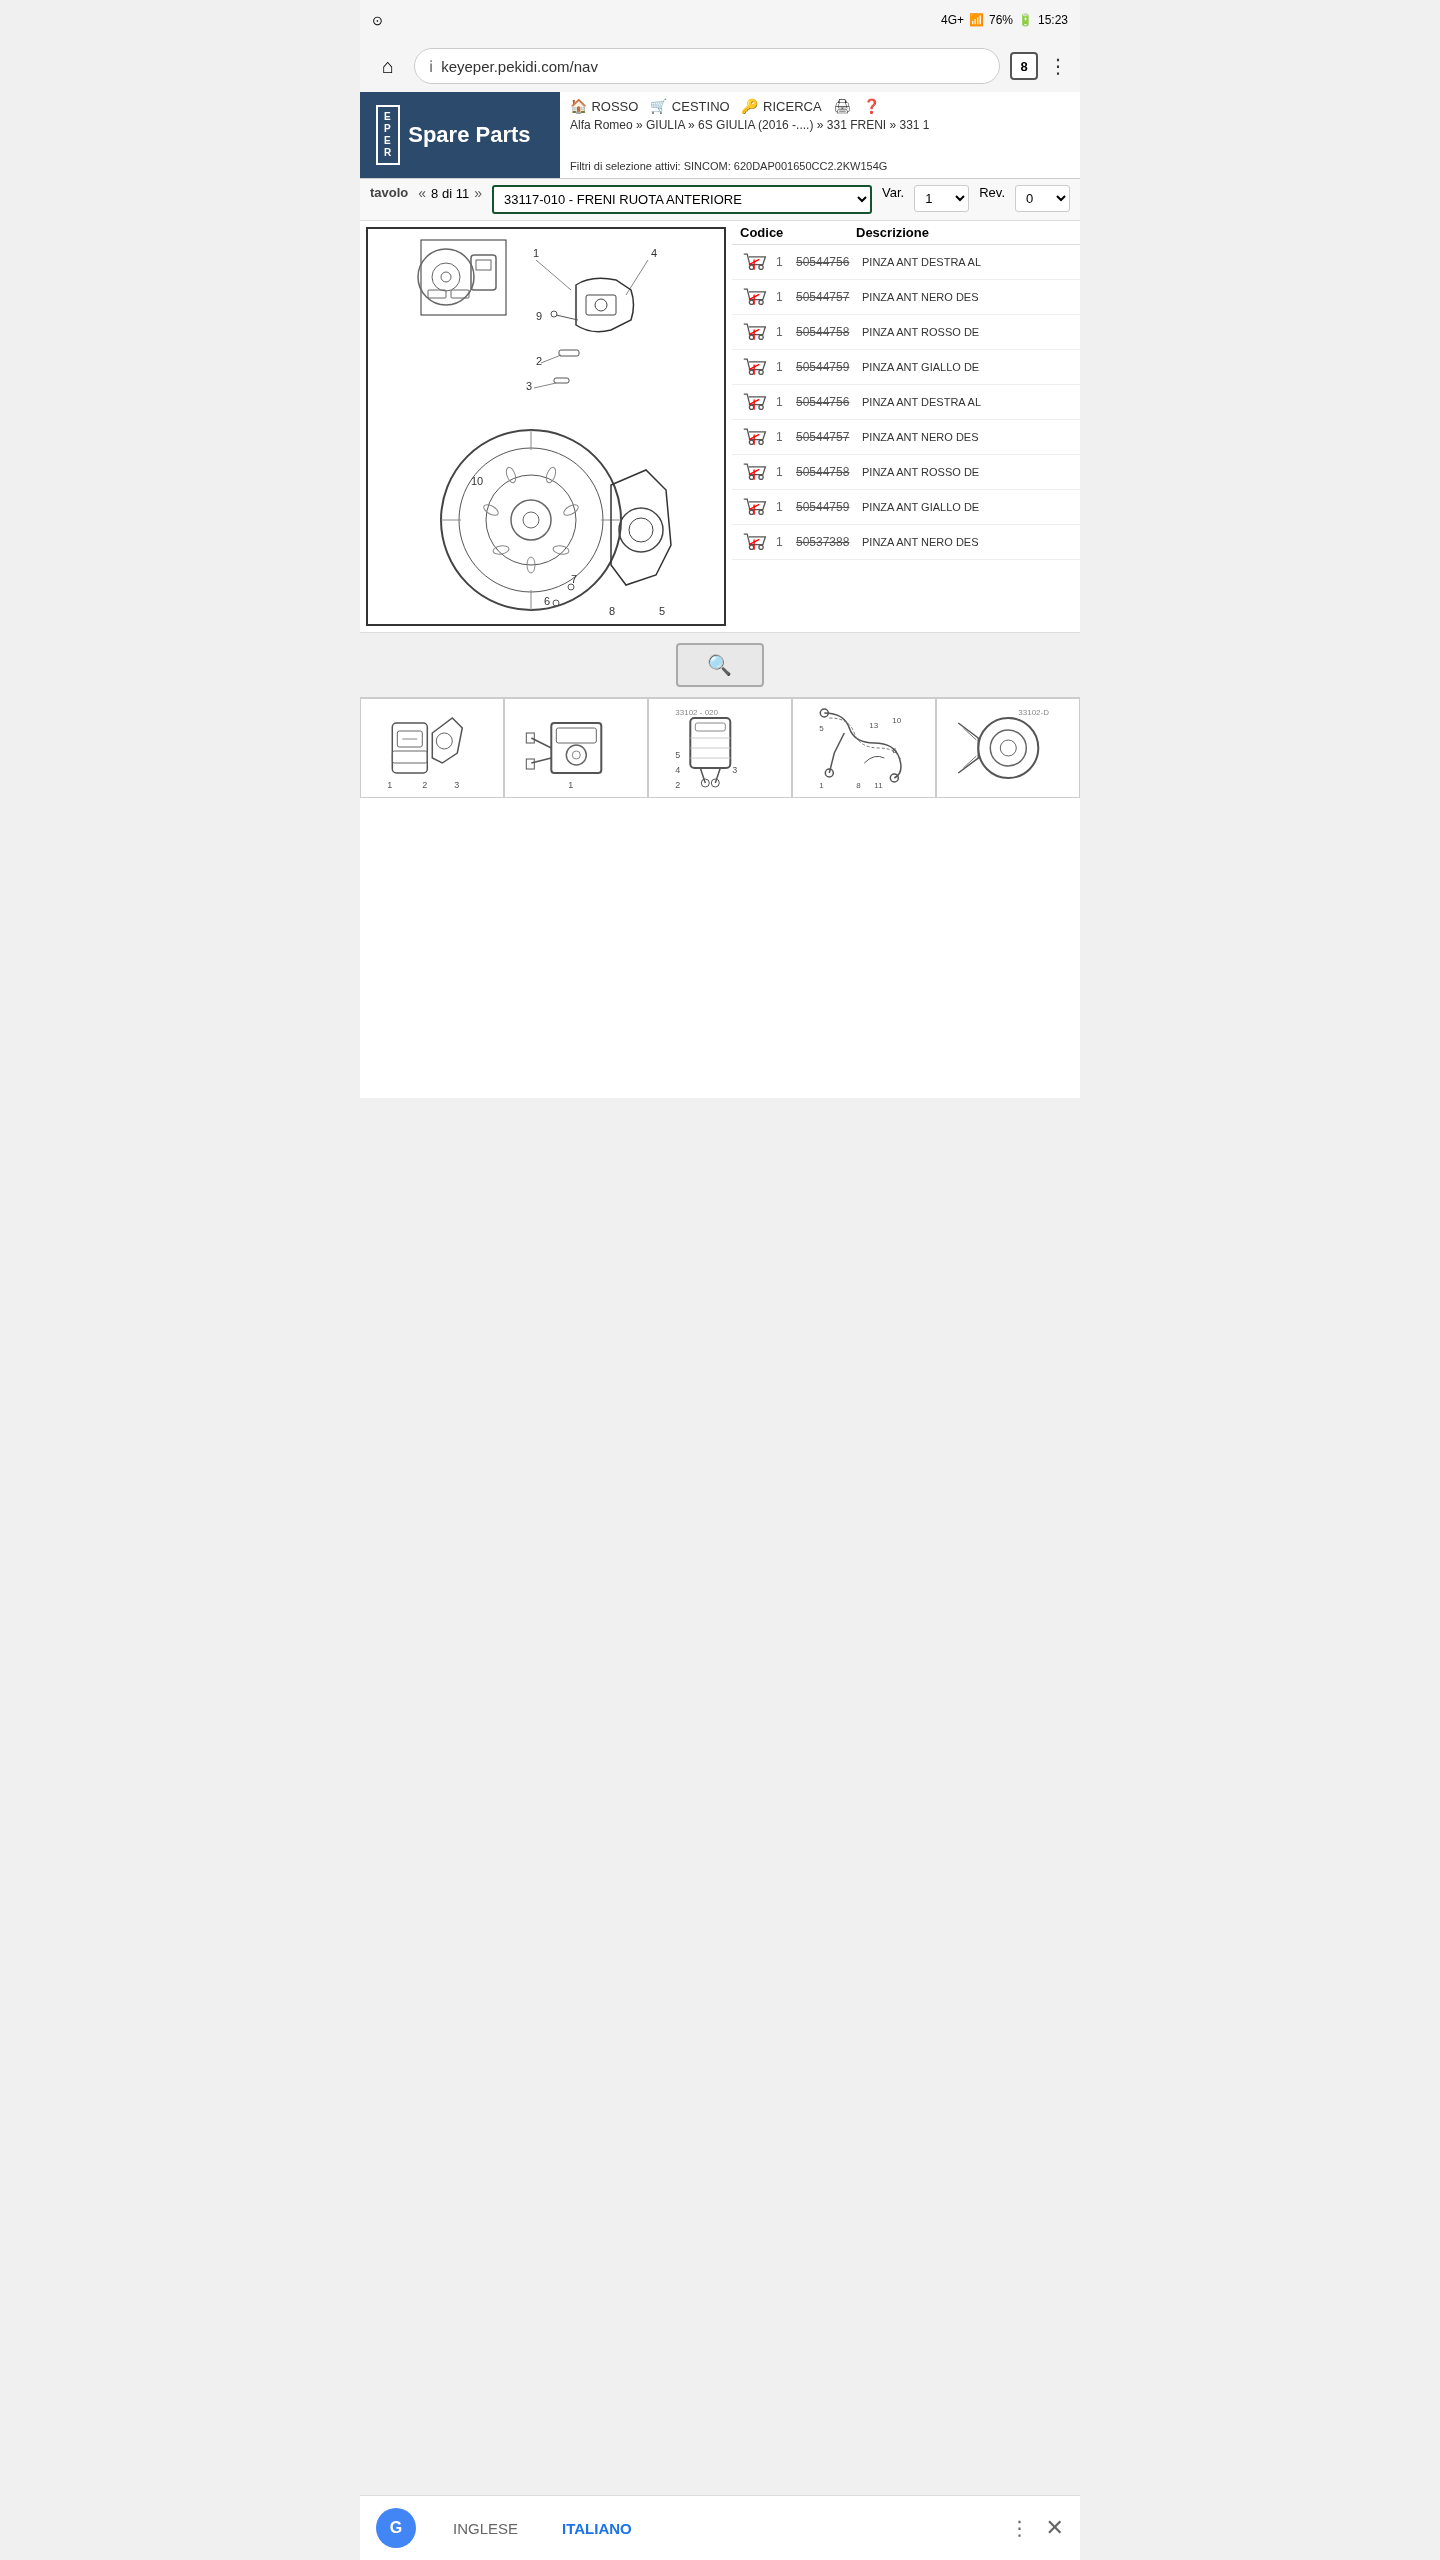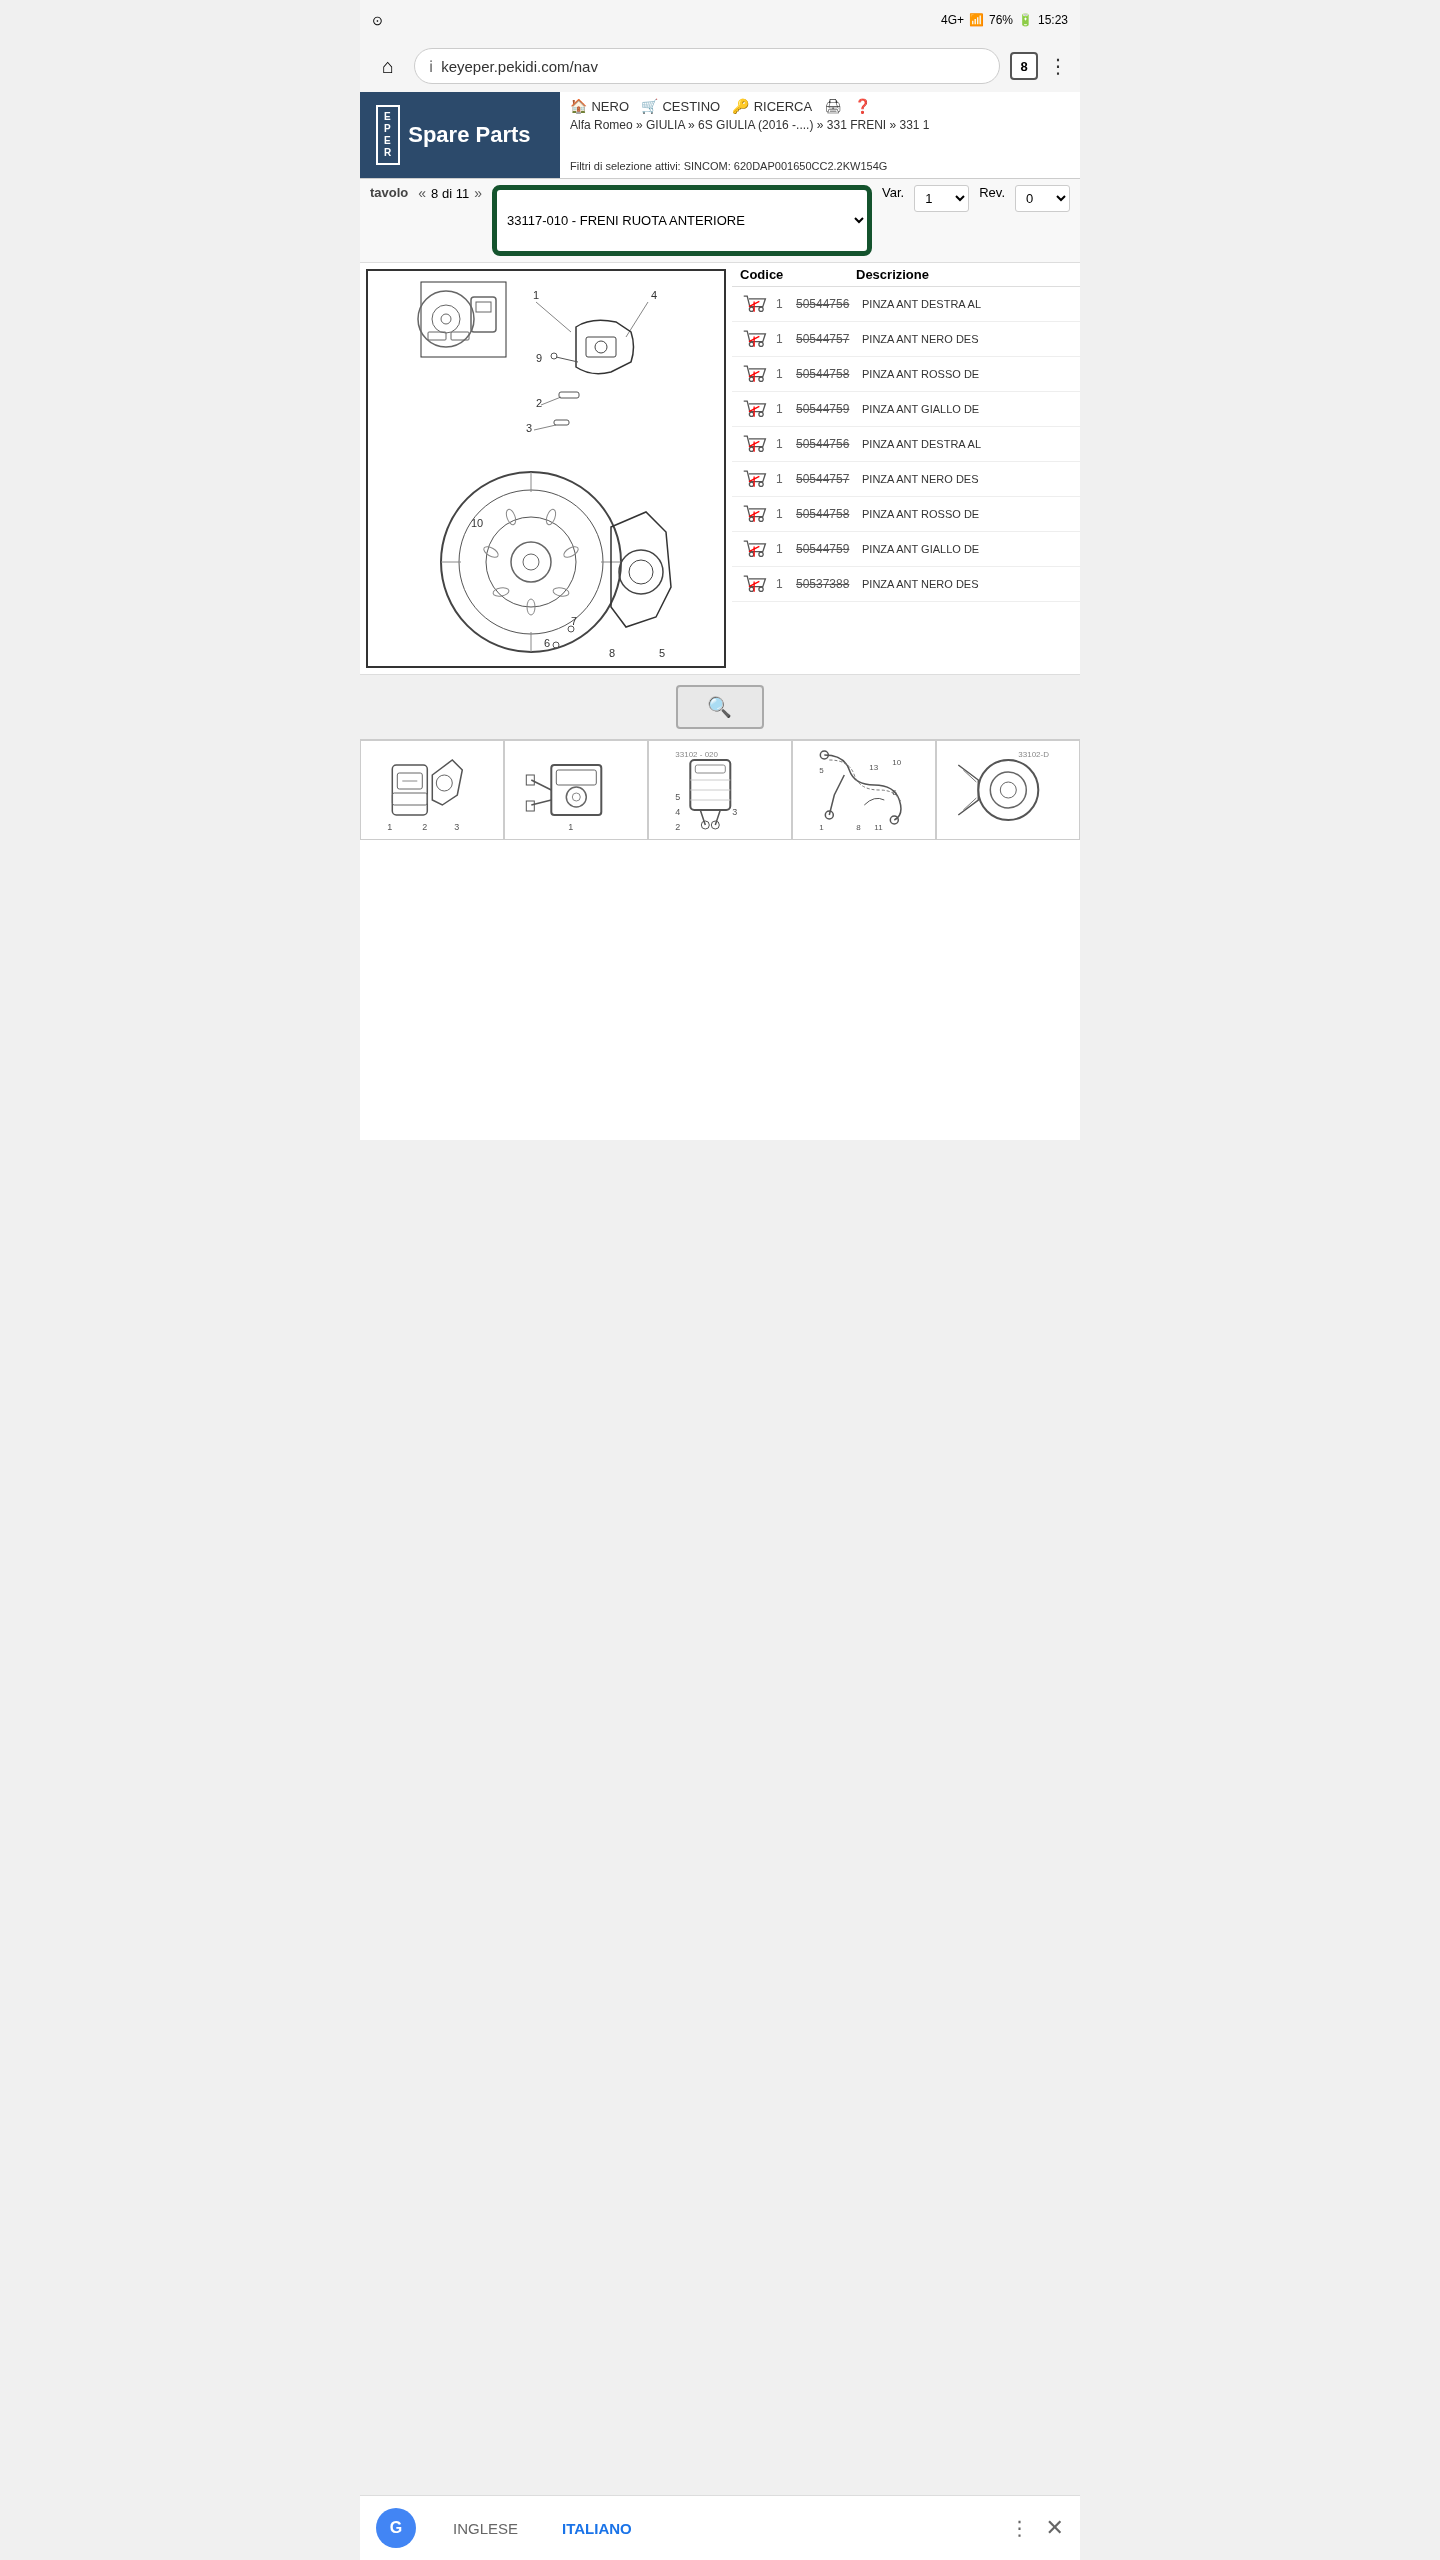--- a/index.html
+++ b/index.html
@@ -140,23 +140,23 @@
       align-items: flex-start;
       gap: 10px;
       background: #f8f8f8;
     }
     .table-label { font-size: 13px; color: #444; font-weight: bold; }
     .nav-arrows { display: flex; align-items: center; gap: 5px; font-size: 13px; }
     .arrow-btn { font-size: 14px; color: #555; cursor: pointer; }
     .page-info { font-size: 13px; }
     .table-select {
       flex: 1;
-      border: 5px solid #14532d;
-      border-radius: 8px;
-      padding: 22px 6px;
+      border: 2px solid #14532d;
+      border-radius: 3px;
+      padding: 4px 6px;
       font-size: 13px;
       background: white;
     }
     .var-label, .rev-label { font-size: 13px; font-weight: normal; }
     .small-select {
       border: 1px solid #ccc;
       border-radius: 3px;
       padding: 4px 6px;
       font-size: 13px;
       background: white;
@@ -328,21 +328,21 @@
           <span>P</span>
           <span>E</span>
           <span>R</span>
       </div>
       <span class="logo-title">Spare Parts</span>
     </div>
     <div class="nav-area">
       <div class="nav-links">
         <a class="nav-link">
           <span class="icon">🏠</span>
-          <span>NERO</span>
+          <span>ROSSO</span>
         </a>
         <a class="nav-link">
           <span class="icon">🛒</span>
           <span>CESTINO</span>
         </a>
         <a class="nav-link">
           <span class="icon">🔑</span>
           <span>RICERCA</span>
         </a>
         <a class="nav-link">

